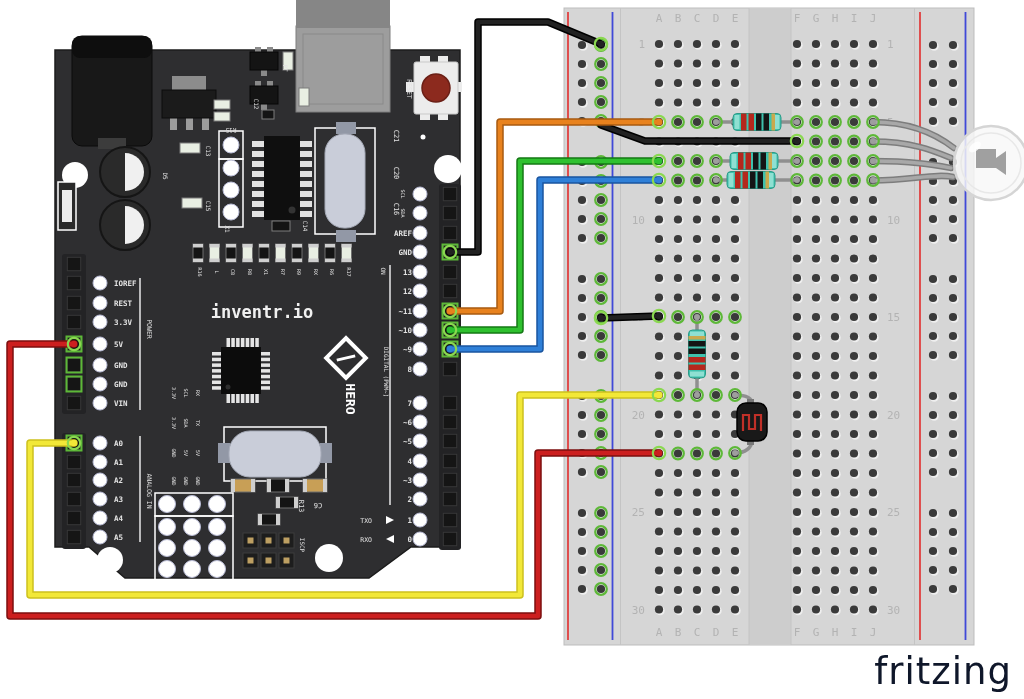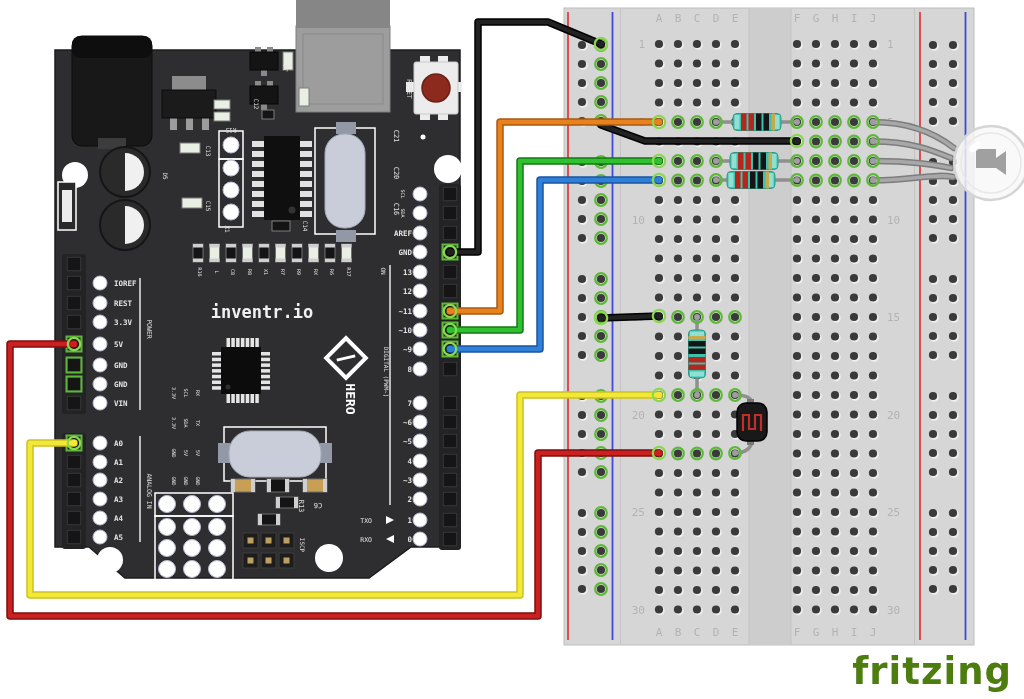--- a/index.html
+++ b/index.html
@@ -1,21 +1,21 @@
 <!DOCTYPE html>
 <html><head>
 <meta charset="utf-8">
 <style>
   html,body{margin:0;padding:0;background:#ffffff;}
   .stage{position:relative;width:1024px;height:699px;background:#ffffff;overflow:hidden;
          font-family:"DejaVu Sans",sans-serif;}
   #scene{position:absolute;left:0;top:0;}
   .fritzing-logo{position:absolute;left:700px;top:650px;width:312px;text-align:right;
-    font-family:"DejaVu Sans",sans-serif;font-weight:bold;font-size:37px;
-    color:#4d7c0f;letter-spacing:1px;user-select:none;}
+    font-family:"DejaVu Sans",sans-serif;font-weight:normal;font-size:37px;
+    color:#0f172a;letter-spacing:1px;user-select:none;}
 </style>
 </head>
 <body>
 
 <div class="stage">
   <svg id="scene" width="1024" height="699" viewBox="0 0 1024 699">
       <g>
         <rect x="564" y="8" width="410" height="637" fill="#d6d6d6" stroke="#bdbdbd" stroke-width="1"></rect>
         <rect x="749" y="8" width="42" height="637" fill="#cdcdcd"></rect>
         <line x1="620.5" y1="8" x2="620.5" y2="645" stroke="#c4c4c4" stroke-width="1"></line>

